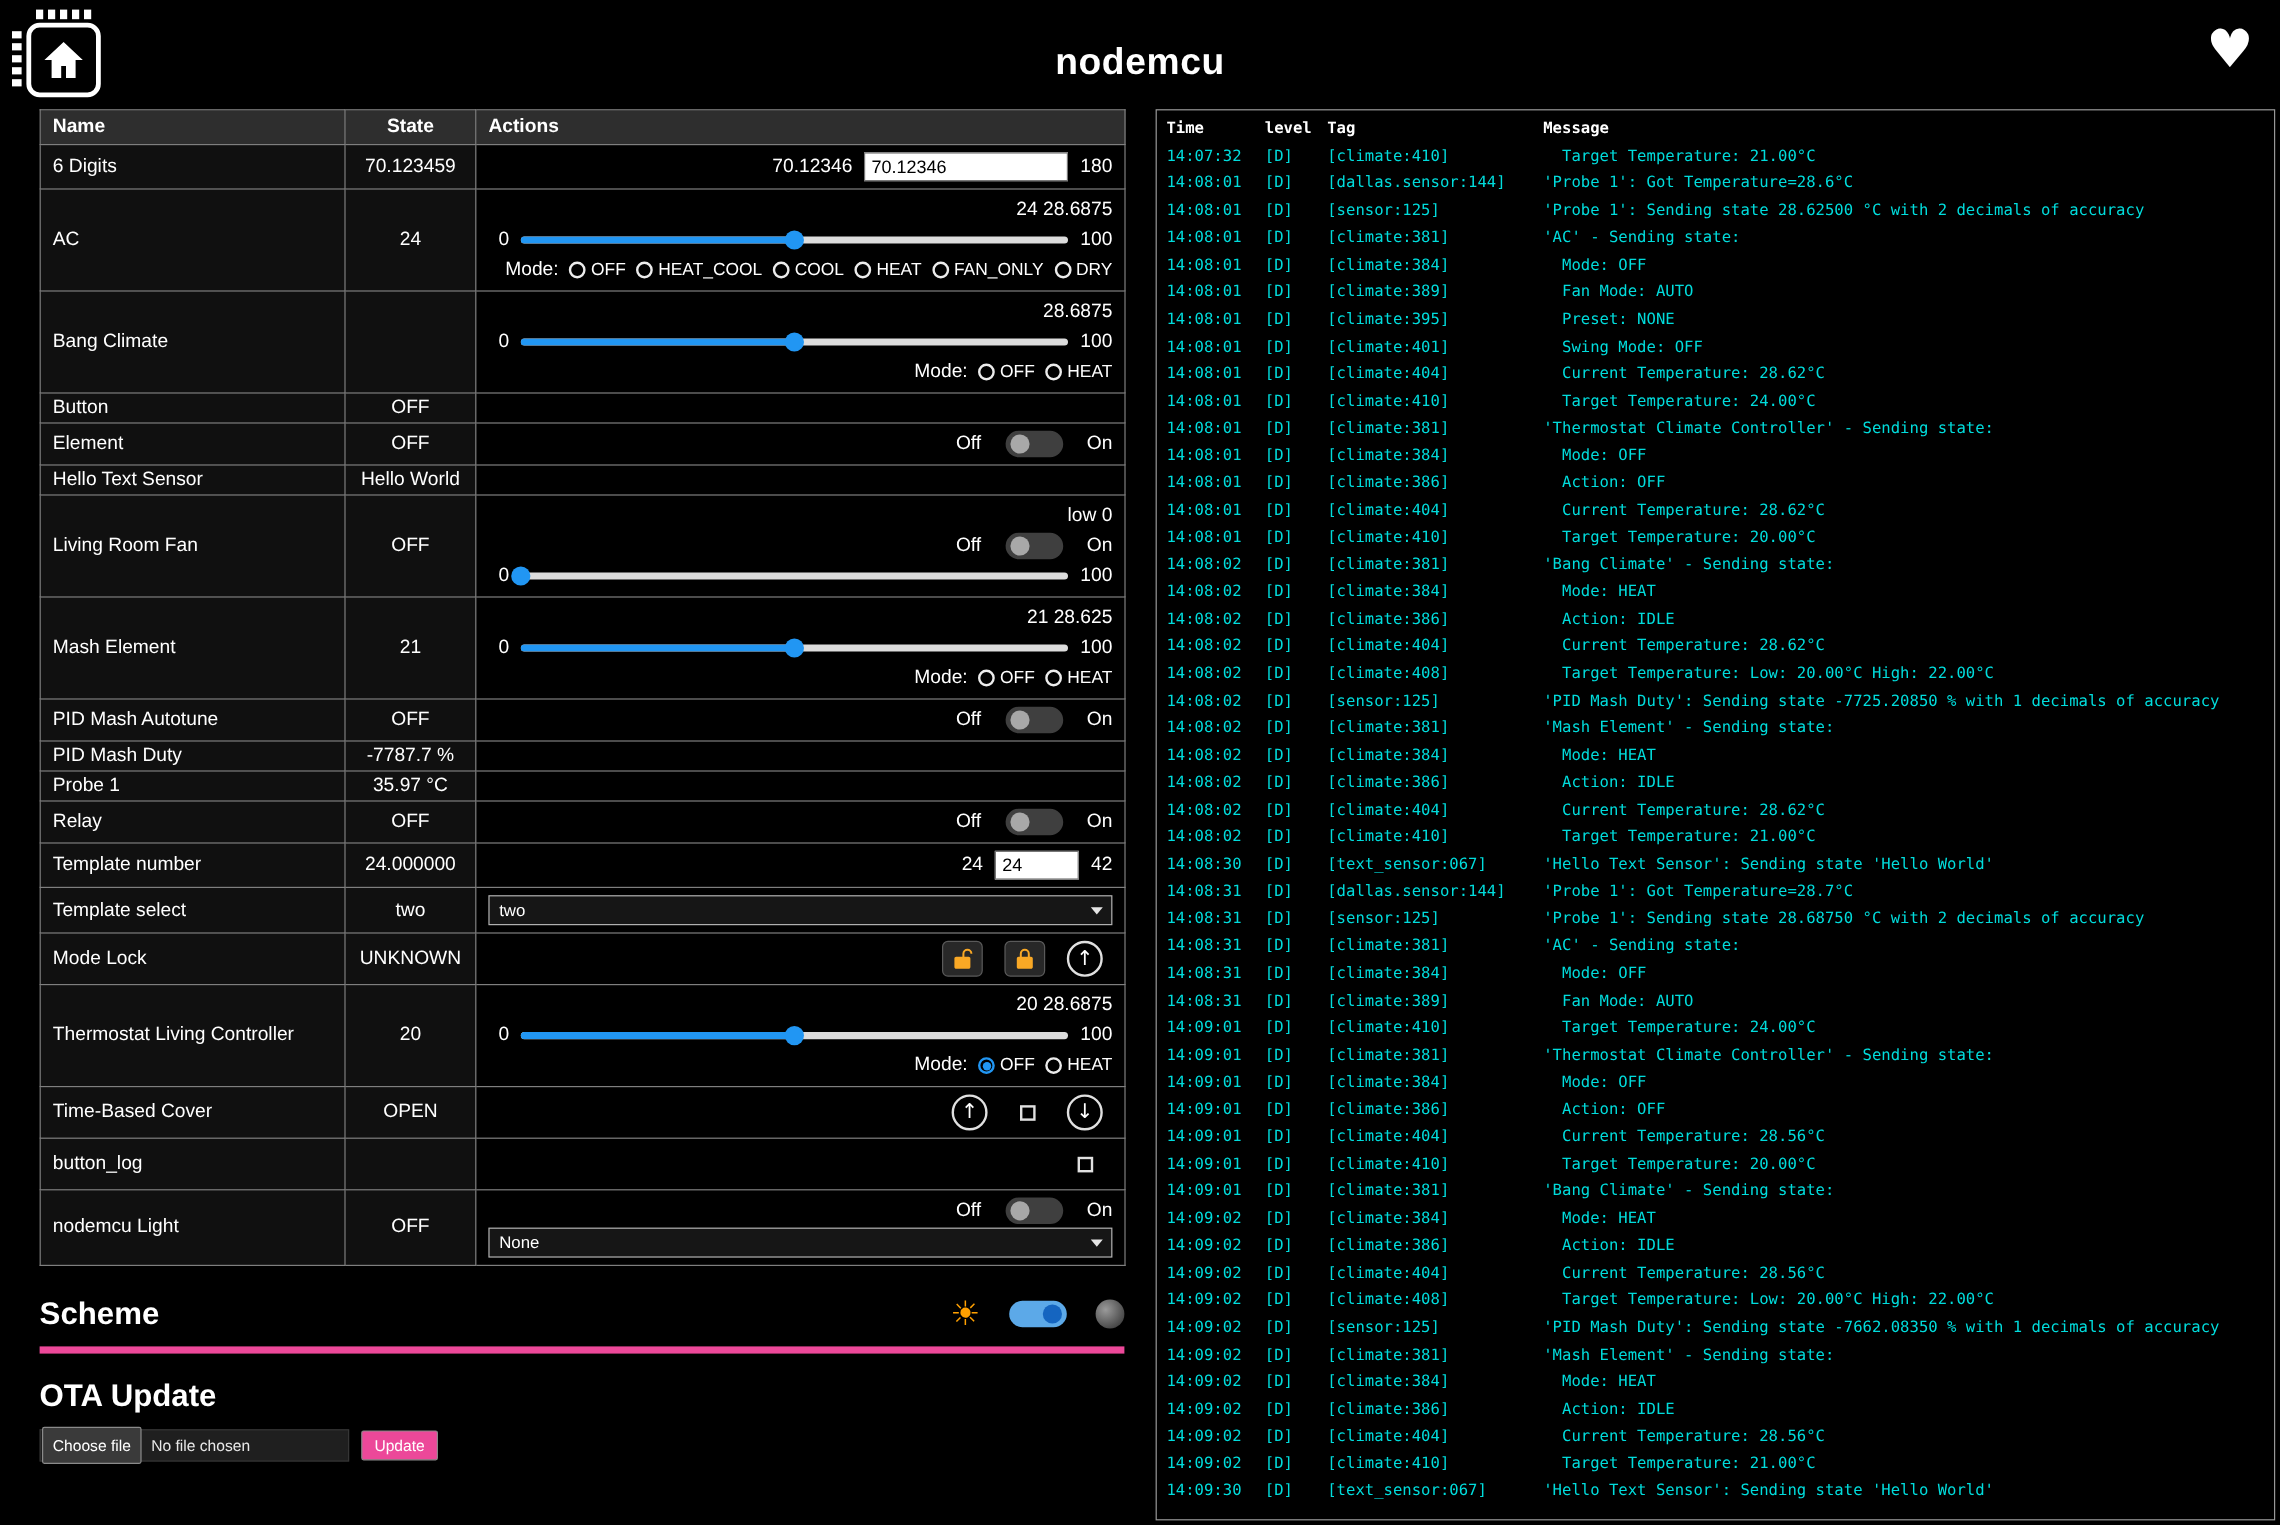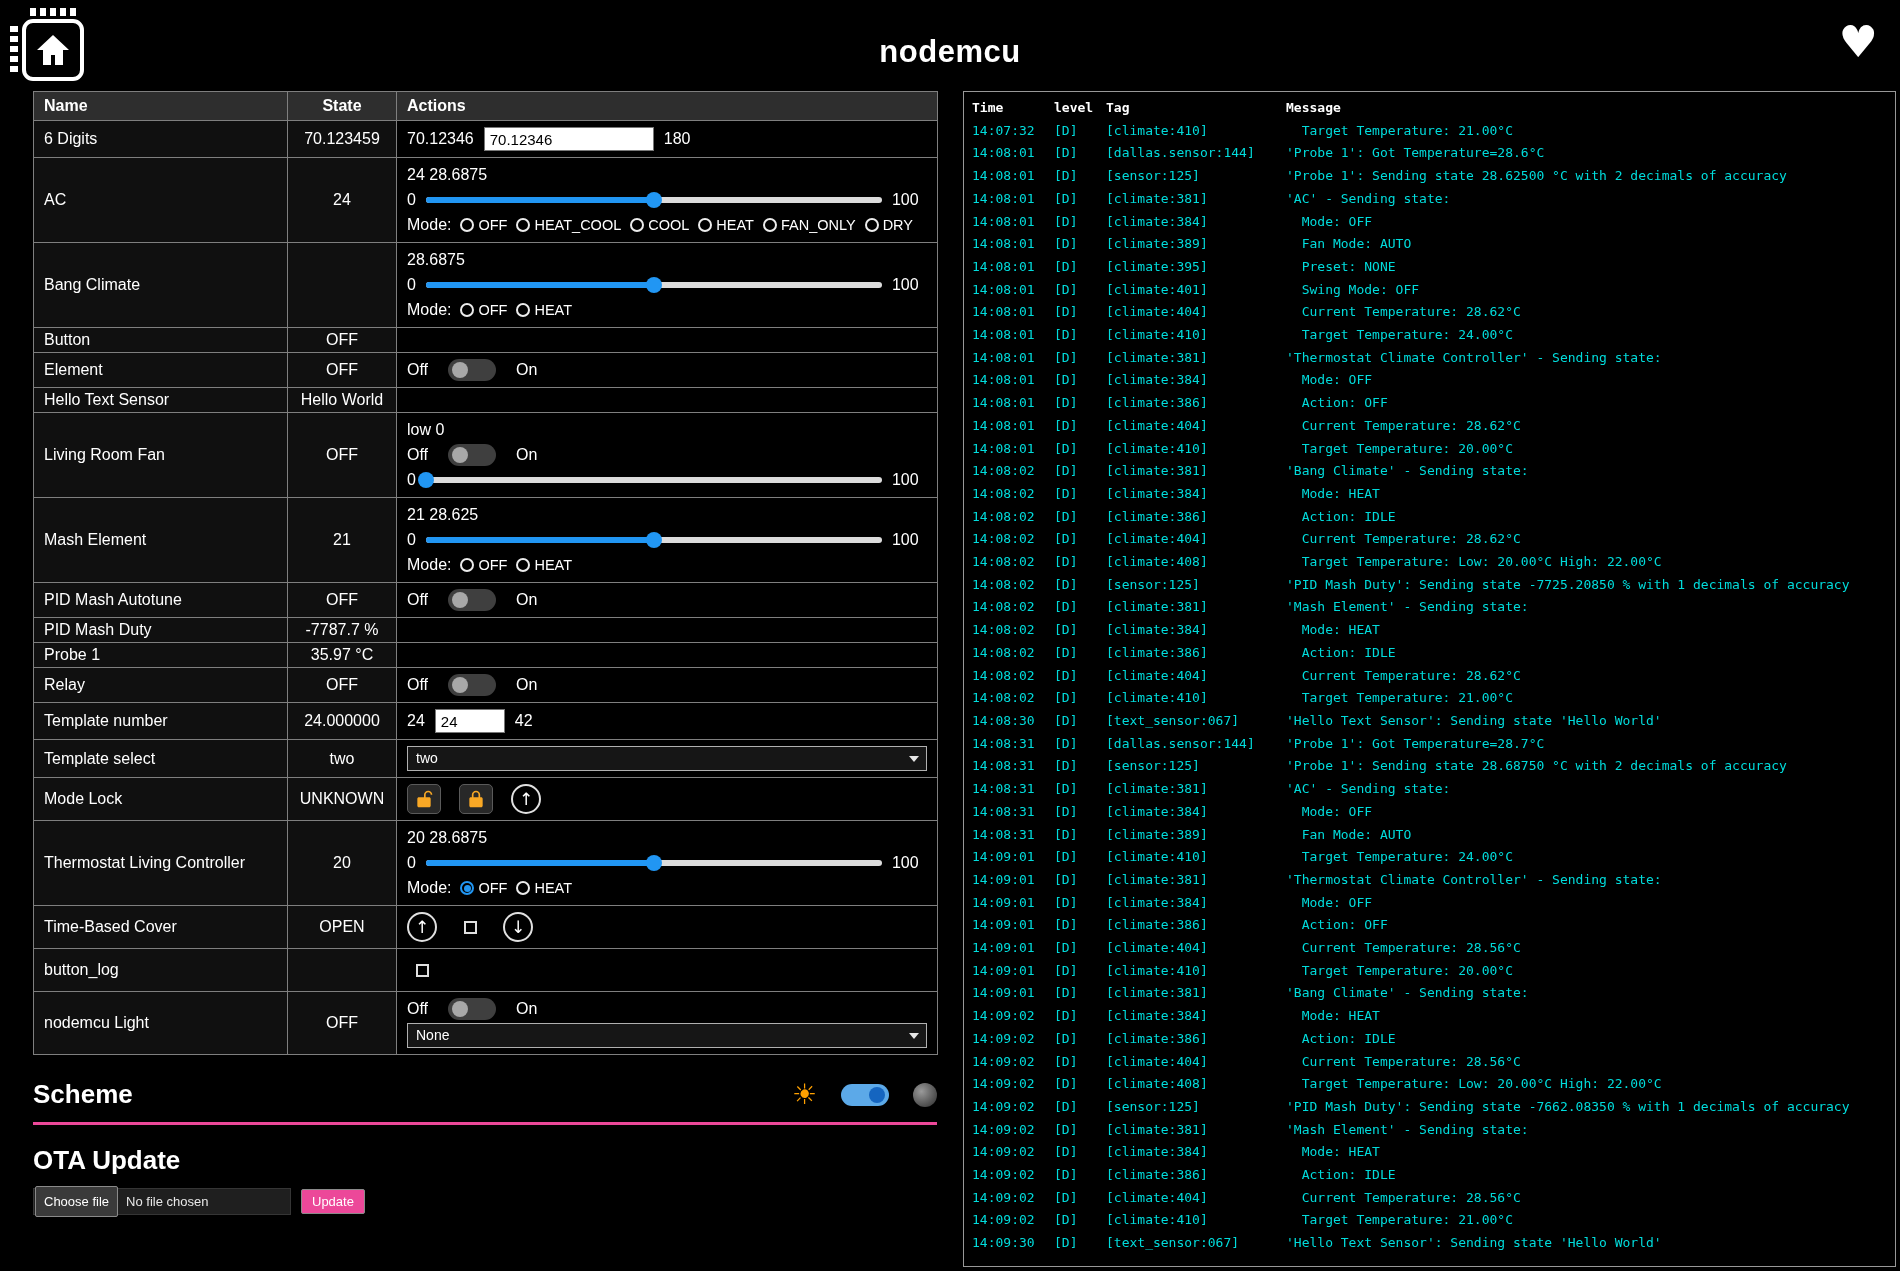--- a/index.html
+++ b/index.html
@@ -18,21 +18,21 @@
   
   .left { position:absolute; left:33px; top:91px; width:904px; }
   table { border-collapse:collapse; width:904px; table-layout:fixed; font-size:16px; }
   th, td { border:1px solid #7f7f7f; padding:3px 10px; vertical-align:middle; }
   thead th { background:#2e2e2e; font-weight:bold; height:29px; text-align:left; }
   th.th-state { text-align:center; }
   td { background:#101010; }
   td.td-actions { background:#000; }
   td.td-state { text-align:center; }
   
-  .ctl-line { display:flex; align-items:center; gap:10px; margin:3px 0; min-height:22px; }
+  .ctl-line { display:flex; align-items:center; gap:10px; margin:3px 0; min-height:22px;justify-content:flex-end; }
   .ctl-text { font-size:16px; white-space:pre; }
   .ctl-input { height:24px; background:#fff; color:#000; border:1px solid #777;
                font-size:15px; padding:1px 5px; font-family:"Liberation Sans",sans-serif; }
   .slider-wrap { display:flex; align-items:center; gap:10px; }
   .slim { font-size:16px; }
   .slider { position:relative; width:456px; height:20px; display:inline-block; cursor:pointer; }
   .track { position:absolute; left:0; right:0; top:7px; height:6px; background:#dcdcdc;
            border-radius:3px; overflow:hidden; }
   .fill { display:block; height:100%; background:var(--accent); }
   .thumb { position:absolute; top:2px; width:16px; height:16px; border-radius:50%;
@@ -64,21 +64,21 @@
               justify-content:center; color:#fff; }
   .icon-btn.boxed { width:34px; height:30px; background:#282828; border:1px solid #5a5a5a;
                     border-radius:5px; }
   .icon-btn.circle { width:30px; height:30px; border:2px solid #e0e0e0; border-radius:50%; }
   .icon-btn.plain { width:30px; height:30px; }
   .icon-btn .glyph { font-size:17px; line-height:1; font-family:"DejaVu Sans",sans-serif; }
   .icon { display:inline-flex; }
   .sq { width:13px; height:13px; border:2px solid #e0e0e0; display:inline-block; }
   
   .scheme-row { display:flex; align-items:center; justify-content:space-between;
-                margin-top:24px; padding-bottom:12px; border-bottom:3px solid #ec4899; }
+                margin-top:24px; padding-bottom:12px; border-bottom:6px solid #ec4899; }
   .scheme-row h2 { margin:0; font-size:26px; }
   .scheme-controls { display:flex; align-items:center; gap:24px; }
   .sun { color:var(--sun); font-size:28px; line-height:1; cursor:pointer;
          font-family:"DejaVu Sans",sans-serif; }
   .moon { width:24px; height:24px; border-radius:50%; cursor:pointer;
           background:radial-gradient(circle at 35% 35%, #9a9a9a, #474747 75%); }
   .ota-title { margin:20px 0 12px; font-size:26px; }
   .ota-row { display:flex; align-items:center; gap:10px; }
   .file-input { display:flex; align-items:center; width:258px; height:27px;
                 background:#1f1f1f; border:1px solid #353535; }

